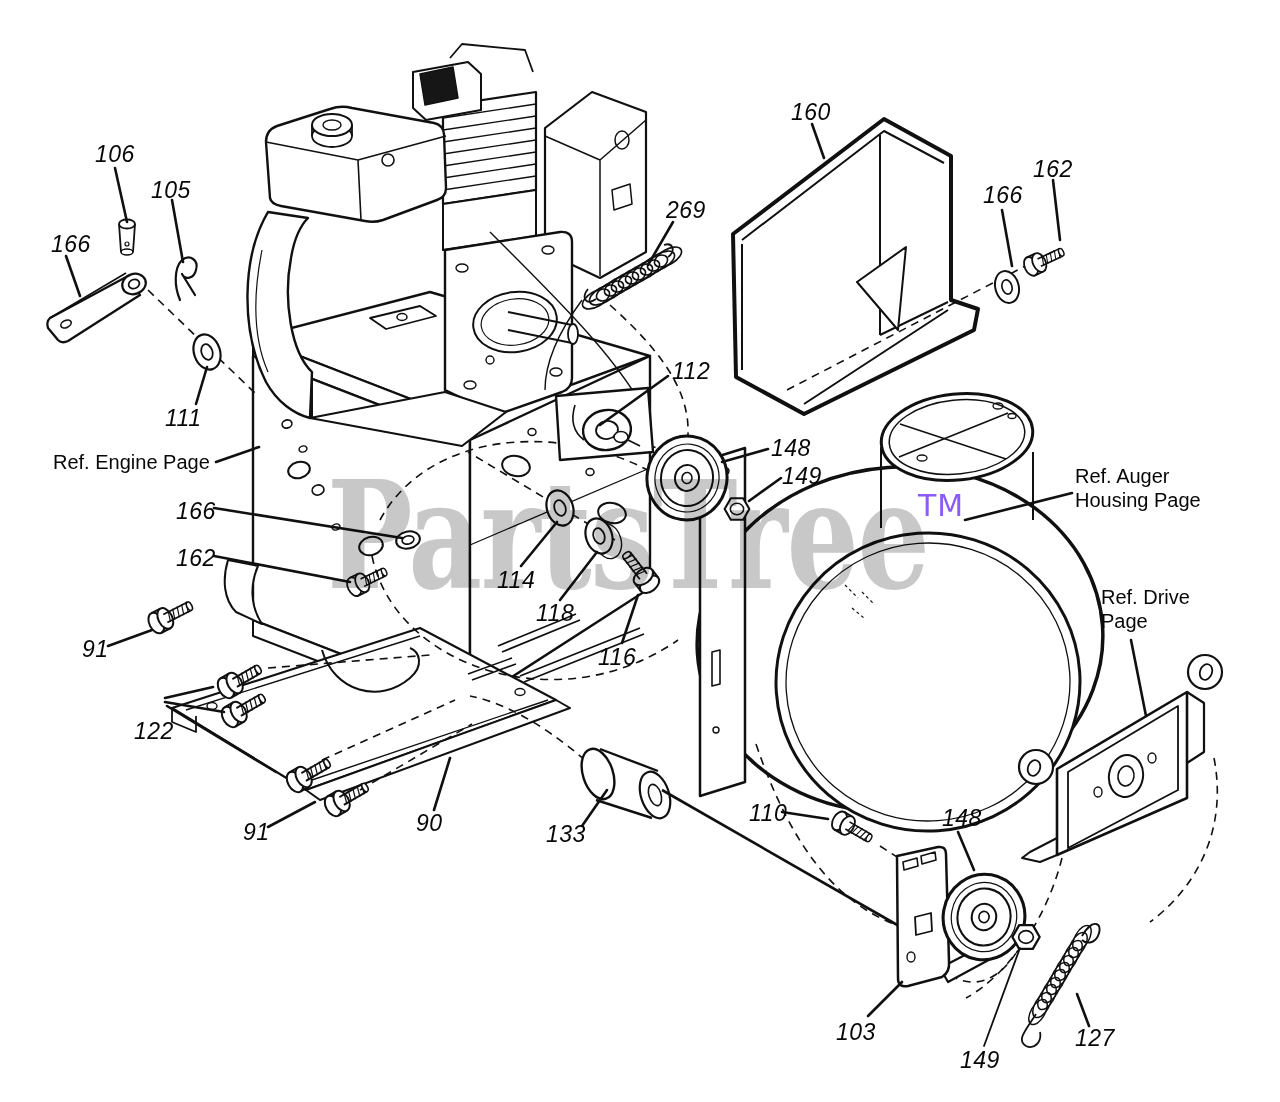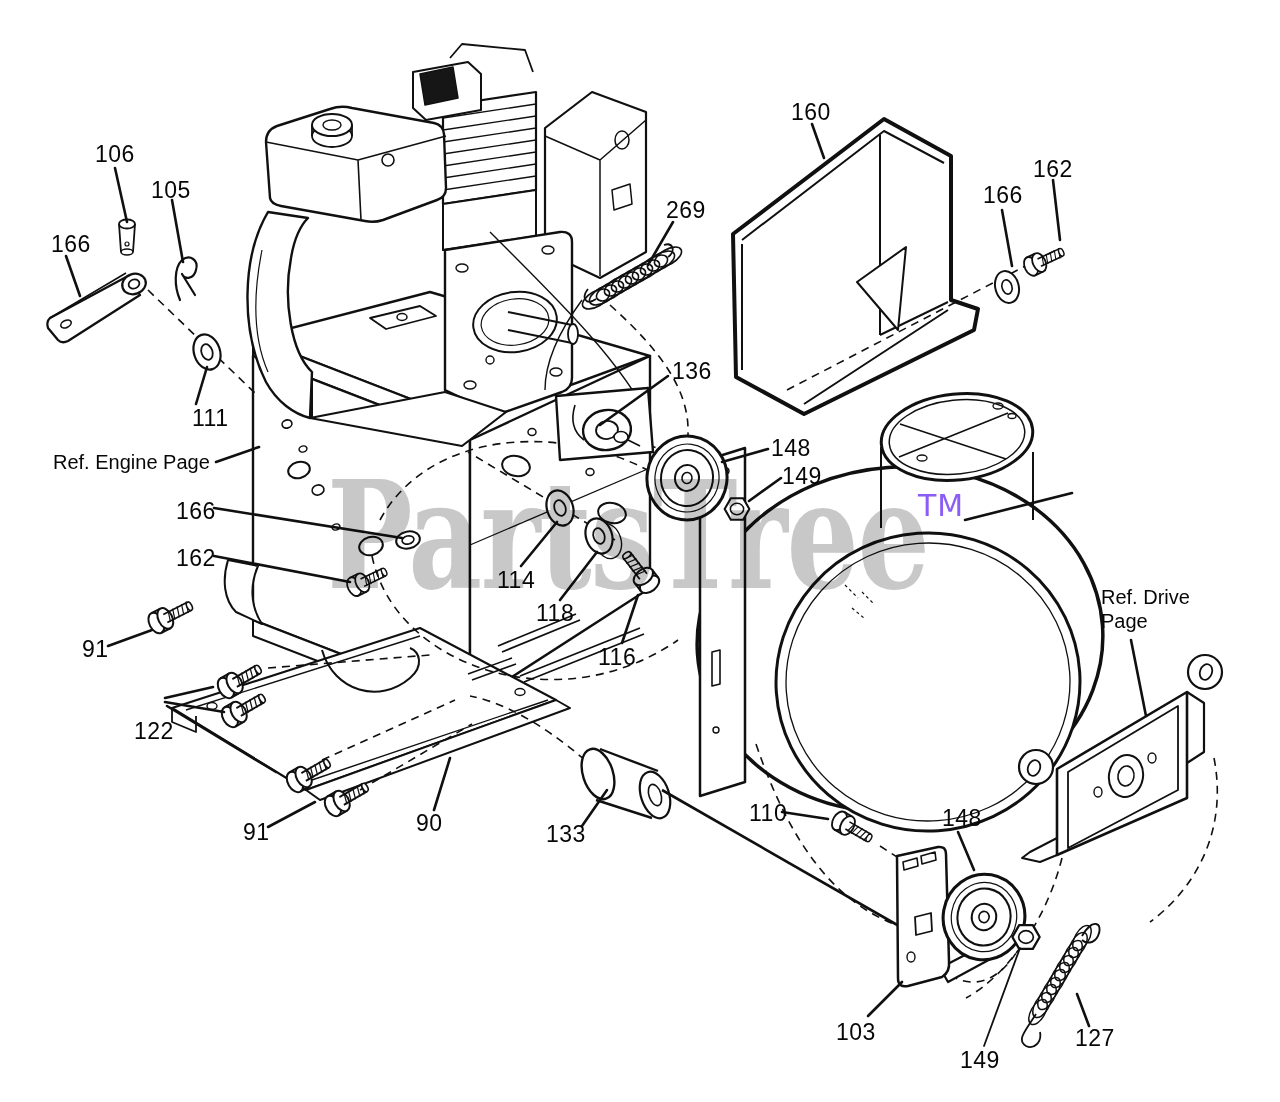--- a/index.html
+++ b/index.html
@@ -5,21 +5,21 @@
   html,body{margin:0;padding:0;background:#fff;}
   .stage{position:relative;width:1280px;height:1102px;background:#ffffff;overflow:hidden;
          font-family:"Liberation Sans",sans-serif;}
   .art{position:absolute;left:0;top:0;z-index:1;}
   .wm{position:absolute;z-index:2;pointer-events:none;mix-blend-mode:multiply;
       font-family:"DejaVu Serif",serif;font-weight:bold;white-space:nowrap;}
   .wm-main{position:absolute;left:327px;top:460px;font-size:150px;line-height:1;
       transform:scaleX(0.76);transform-origin:left top;letter-spacing:-2px;}
   .wm-tm{position:absolute;left:918px;top:488px;font-size:30px;font-family:"DejaVu Sans",sans-serif;
       font-weight:400;letter-spacing:1px;}
-  .num{position:absolute;z-index:3;font-size:23px;line-height:1.05;color:#070707;letter-spacing:0.5px;}
+  .num{position:absolute;z-index:3;font-size:23px;line-height:1.05;color:#070707;letter-spacing:0.5px;font-style:italic;}
   .ref{position:absolute;z-index:3;font-size:20px;line-height:24px;color:#070707;}
 </style>
 </head>
 <body>
 
 <div class="stage">
 
 <svg class="art" width="1280" height="1102" viewBox="0 0 1280 1102" fill="none" stroke="#101010" stroke-linejoin="round">
   <defs>
     <g id="bolt" stroke="#101010">
@@ -315,43 +315,47 @@
 </svg>
 
 <div class="wm">
   <div class="wm-main" style="color:#c8c8c8">PartsTree</div>
   <div class="wm-tm" style="color:#8b5cf6">TM</div>
 </div>
 
 <div class="num" style="left:95px;top:142px">106</div>
 <div class="num" style="left:151px;top:178px">105</div>
 <div class="num" style="left:51px;top:232px">166</div>
-<div class="num" style="left:192px;top:406px">111</div>
+<div class="num" style="left:165px;top:406px">111</div>
 <div class="num" style="left:791px;top:100px">160</div>
 <div class="num" style="left:983px;top:183px">166</div>
 <div class="num" style="left:1033px;top:157px">162</div>
 <div class="num" style="left:666px;top:198px">269</div>
-<div class="num" style="left:672px;top:359px">136</div>
+<div class="num" style="left:672px;top:359px">112</div>
 <div class="num" style="left:771px;top:436px">148</div>
 <div class="num" style="left:782px;top:464px">149</div>
 <div class="num" style="left:497px;top:568px">114</div>
 <div class="num" style="left:536px;top:601px">118</div>
 <div class="num" style="left:598px;top:645px">116</div>
 <div class="num" style="left:176px;top:499px">166</div>
 <div class="num" style="left:176px;top:546px">162</div>
 <div class="num" style="left:82px;top:637px">91</div>
 <div class="num" style="left:134px;top:719px">122</div>
 <div class="num" style="left:243px;top:820px">91</div>
 <div class="num" style="left:416px;top:811px">90</div>
 <div class="num" style="left:546px;top:822px">133</div>
 <div class="num" style="left:749px;top:801px">110</div>
 <div class="num" style="left:942px;top:806px">148</div>
 <div class="num" style="left:836px;top:1020px">103</div>
 <div class="num" style="left:960px;top:1048px">149</div>
 <div class="num" style="left:1075px;top:1026px">127</div>
 
 <div class="ref" style="left:53px;top:450px">Ref. Engine Page</div>
+<div class="ref" style="left:1075px;top:464px">
+  <div>Ref. Auger</div>
+  <div>Housing Page</div>
+</div>
 <div class="ref" style="left:1101px;top:585px">
   <div>Ref. Drive</div>
   <div>Page</div>
 </div>
 
 </div>
 
 </body></html>

